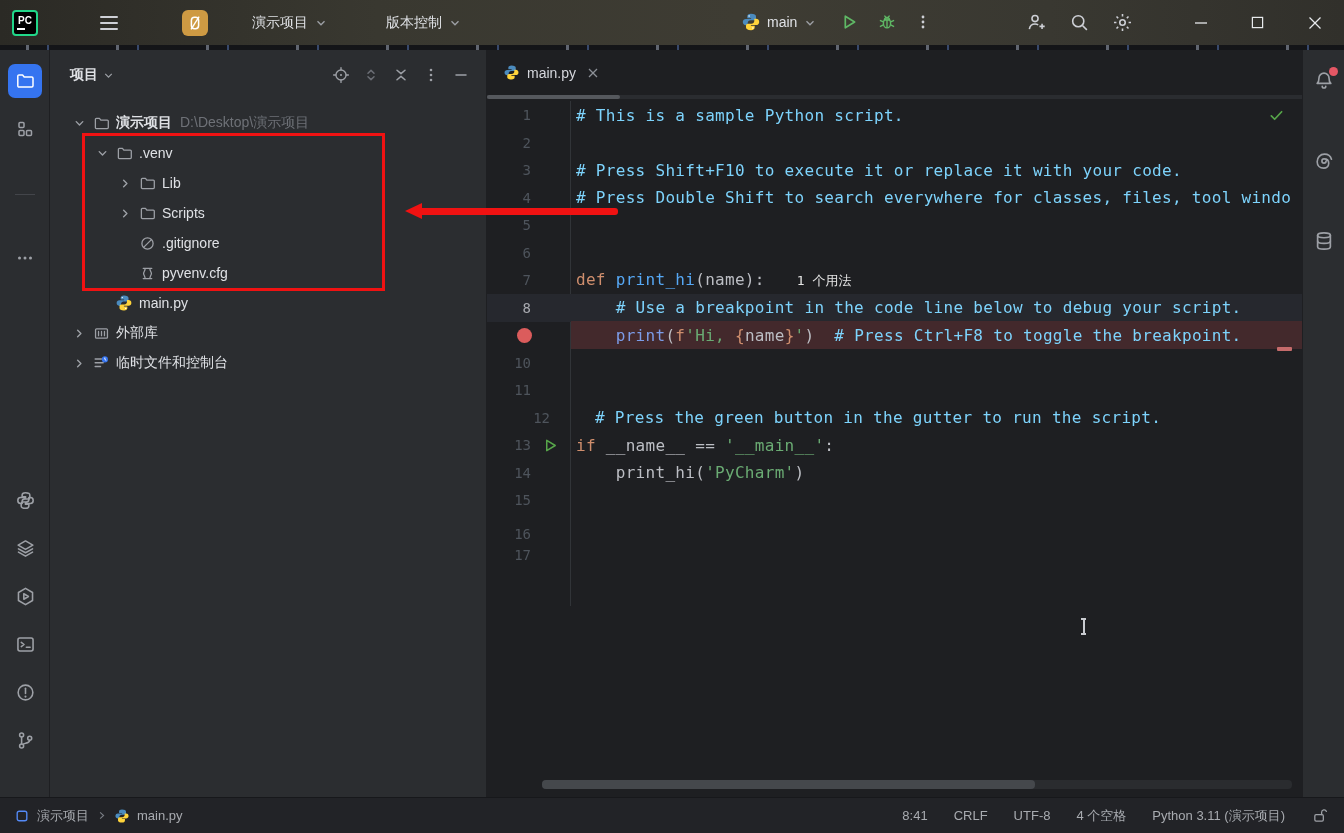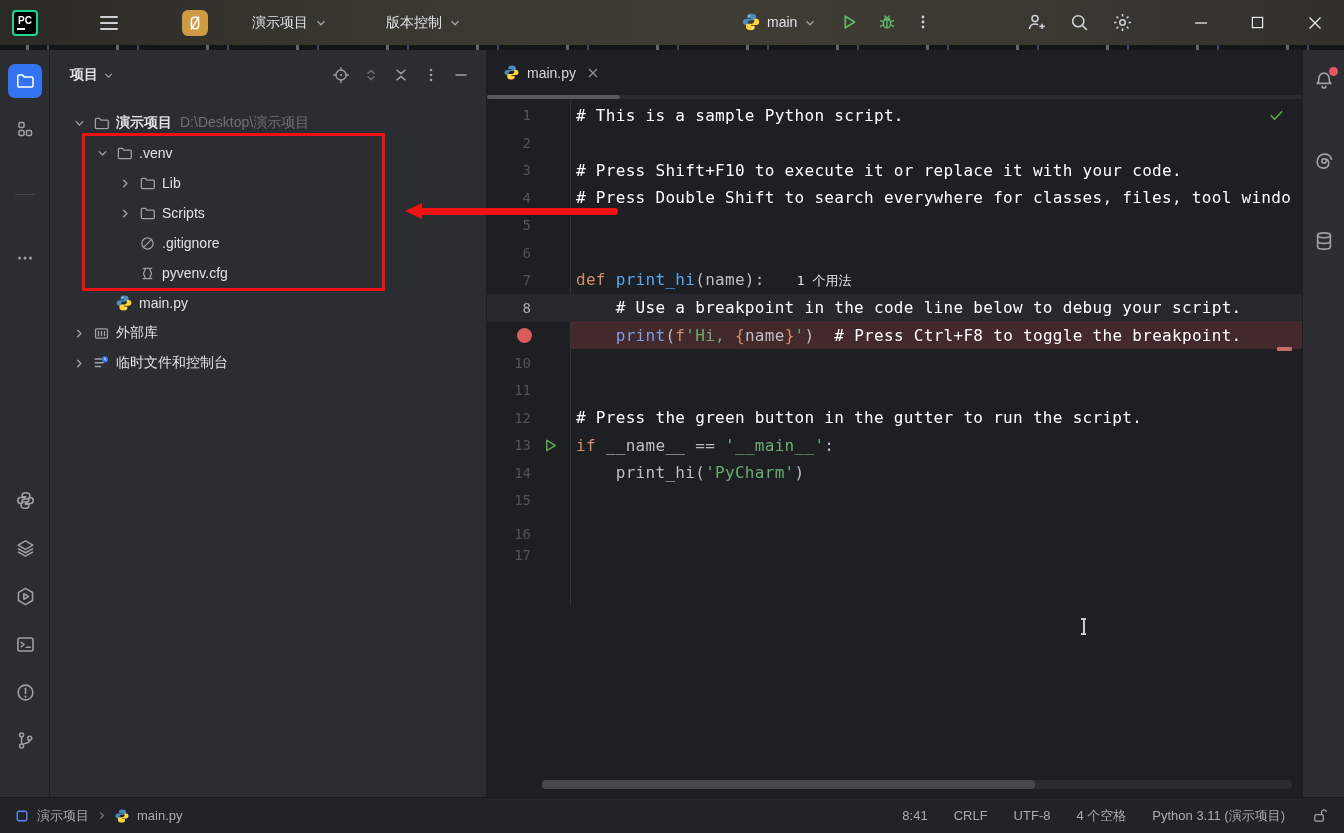--- a/index.html
+++ b/index.html
@@ -65,21 +65,21 @@
   #code-area{ position:absolute; left:0; top:51px; width:815px; height:680px;}
   .gutter-sep{ position:absolute; left:83px; top:0; width:1px; height:505px; background:#313438;}
   .code-line{ position:absolute; left:0; width:815px; height:28px; display:flex; align-items:center;}
   .code-line.hl-current{ background:#26282E;}
   .ln{ width:44px; text-align:right; font-family:"DejaVu Sans Mono", monospace; font-size:14px; color:#4E545C; flex:none;}
   .code-line.hl-current .ln{ color:#A8AAB0;}
   .gut-ic{ width:39px; flex:none; display:flex; justify-content:center; align-items:center;}
   .bp-dot{ width:15px; height:15px; border-radius:50%; background:#DB5C5C; margin-right:8px;}
   .bp-bg{ position:absolute; left:84px; top:0; width:731px; height:28px; background:#43292C;}
   pre.code{ font-family:"DejaVu Sans Mono", monospace; font-size:16px; letter-spacing:.3px; margin-left:6px; position:relative; z-index:2;}
-  .tok-cm{ color:#ffffff;} .tok-kw{ color:#CF8E6D;} .tok-fn{ color:#56A8F5;}
+  .tok-cm{ color:#7dd3fc;} .tok-kw{ color:#CF8E6D;} .tok-fn{ color:#56A8F5;}
   .tok-bi{ color:#7C9CE8;} .tok-st{ color:#6AAB73;} .tok-pl{ color:#BCBEC4;}
   .tok-br{ color:#CF8E6D;} .tok-lk{ color:#7A7E85; text-decoration:underline;}
   .tok-inlay{ color:#e5e5e5; font-size:13px; margin-left:32px; letter-spacing:0;}
   #inspect-check{ position:absolute; left:782px; top:58px;}
   #stripe-mark{ position:absolute; left:790px; top:297px; width:15px; height:4px; background:#C56B6B; border-radius:1px;}
   #hscroll-track{ position:absolute; left:55px; top:730px; width:750px; height:9px; background:#2A2C2F; border-radius:4px;}
   #hscroll-thumb{ position:absolute; left:55px; top:730px; width:493px; height:9px; background:#45484C; border-radius:4px;}
   #text-cursor{ position:absolute; left:592px; top:568px; width:9px; height:17px;}
   #text-cursor:before, #text-cursor:after{ content:""; position:absolute; left:2px; width:5px; height:1.6px; background:#C9CBD0;}
   #text-cursor:before{ top:0;} #text-cursor:after{ bottom:0;}
@@ -590,21 +590,21 @@
         <div class="code-line" style="top: 247.5px;">
           <span class="ln">10</span>
           <span class="gut-ic"></span>
           <pre class="code"></pre>
         </div>
         <div class="code-line" style="top: 275px;">
           <span class="ln">11</span>
           <span class="gut-ic"></span>
           <pre class="code"></pre>
         </div>
-        <div class="code-line" style="top: 302.5px;">
+        <div class="code-line" style="top: 302.5px; padding-left: 19px;">
           <span class="ln">12</span>
           <span class="gut-ic"></span>
           <pre class="code"><span class="tok-cm"># Press the green button in the gutter to run the script.</span></pre>
         </div>
         <div class="code-line" style="top: 330px;">
           <span class="ln">13</span>
           <span class="gut-ic">
             <svg width="15" height="15" viewBox="0 0 16 16">
               <path d="M4 2.5 13 8 4 13.5z" fill="none" stroke="#57A64A" stroke-width="1.6" stroke-linejoin="round"></path>
             </svg>

